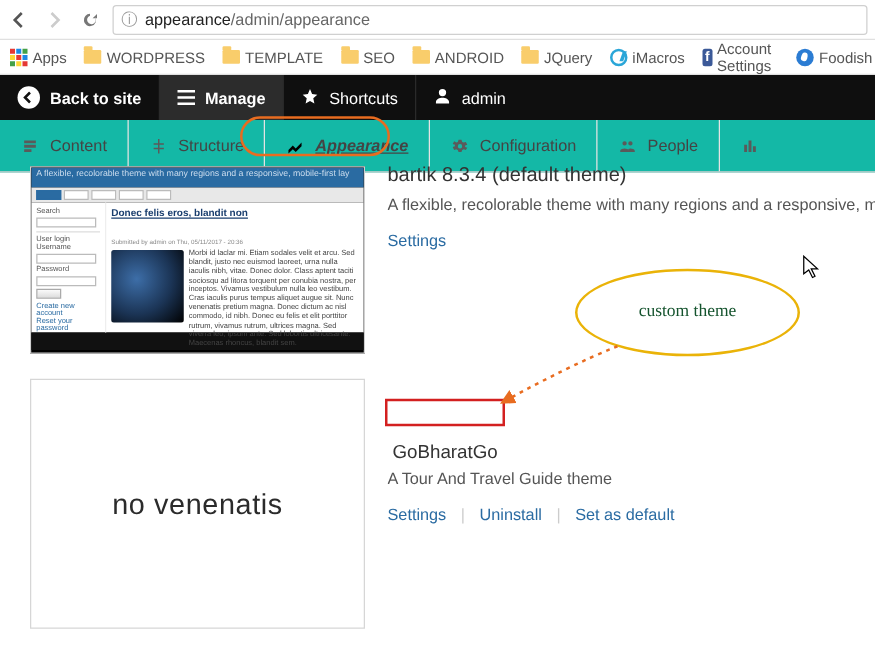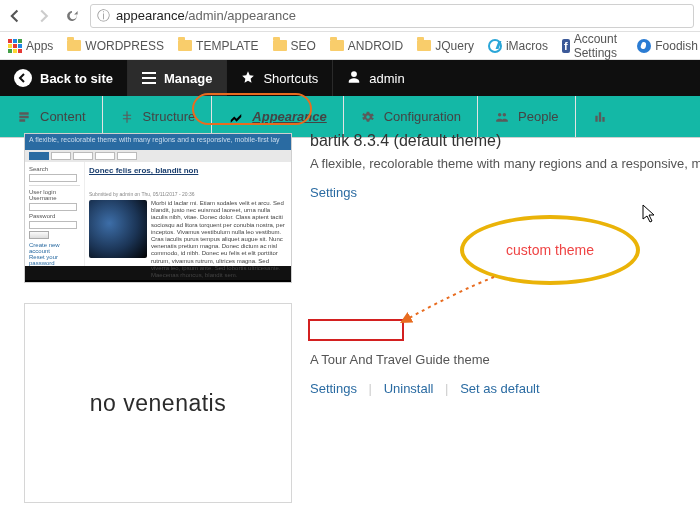--- a/index.html
+++ b/index.html
@@ -81,21 +81,21 @@
   .theme-desc { font-size:13px; color:#555; margin-top:6px; white-space:nowrap; overflow:hidden; }
   .link-row { margin-top:14px; font-size:13px; }
   .link-row span, .link-row a { color:#2a6ba2; cursor:pointer; }
   .link-row .sep { color:#ccc; margin:0 8px; }
 
   .theme2 { margin-top:152px; }
   .theme2-name { display:inline-block; font-size:15px; color:#333; padding:1px 4px; }
   .redbox { position:absolute; border:2px solid #d32020; pointer-events:none; }
 
   
-  .anno-ellipse { position:absolute; border:4px solid #eab308; border-radius:50%; width:180px; height:70px; display:flex; align-items:center; justify-content:center; color:#ef4444; font-size:14px; pointer-events:none; }
+  .anno-ellipse { position:absolute; border:2px solid #eab308; border-radius:50%; width:180px; height:70px; display:flex; align-items:center; justify-content:center; color:#14532d; font-size:14px; pointer-events:none;font-family:Liberation Serif, serif; }
   .anno-line { position:absolute; pointer-events:none; }
   .cursor { position:absolute; pointer-events:none; }
 
 </style>
 </head>
 <body>
 
 <div class="browser-bar">
   <div class="nav-arrow">
     <svg width="14" height="14" viewBox="0 0 10 10">
@@ -303,20 +303,21 @@
   </div>
 
   <div class="right-col">
     <div class="theme-title" style="text-decoration:line-through; text-decoration-color:transparent; color:#333; font-weight:normal; margin-top:-6px; overflow:hidden; white-space:nowrap;">bartik 8.3.4 (default theme)</div>
     <div class="theme-desc">A flexible, recolorable theme with many regions and a responsive, mob</div>
     <div class="link-row">
       <span>Settings</span>
     </div>
 
     <div class="theme2">
+      <span class="theme2-name">GoBharatGo</span>
       <div class="theme-desc" style="margin-top:4px;">A Tour And Travel Guide theme</div>
       <div class="link-row">
         <span>Settings</span>
         <span class="sep">|</span>
         <span>Uninstall</span>
         <span class="sep">|</span>
         <span>Set as default</span>
       </div>
     </div>
   </div>

